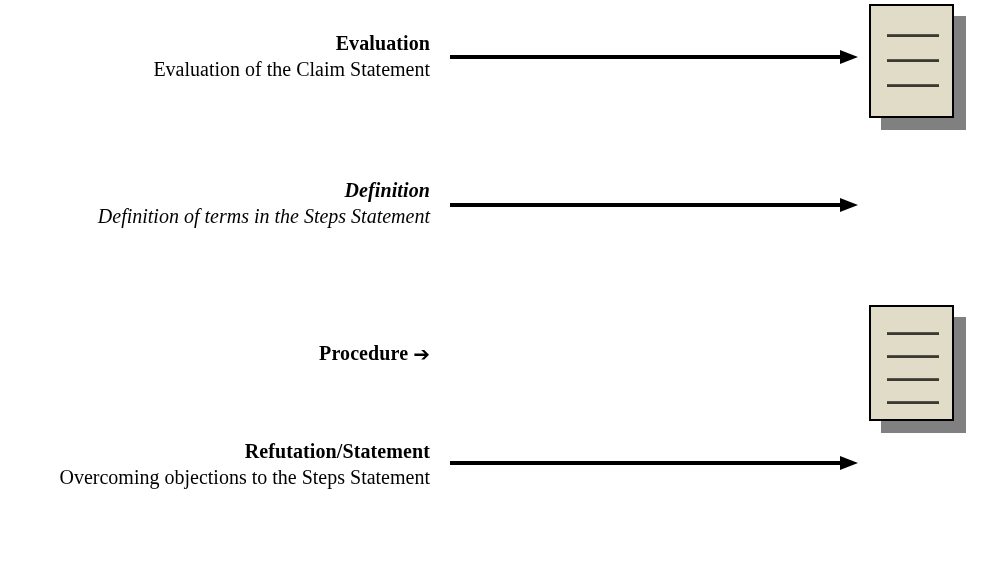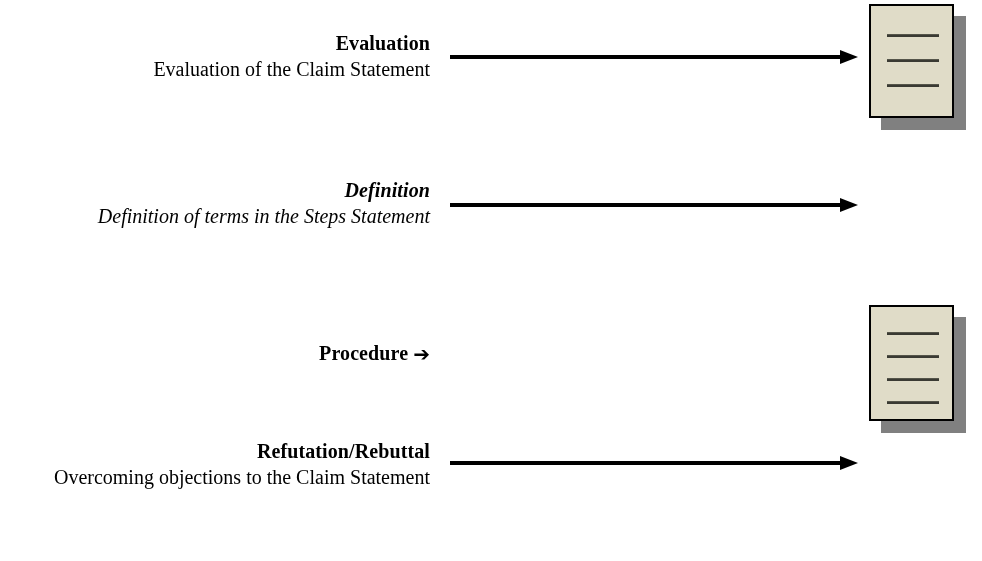--- a/index.html
+++ b/index.html
@@ -162,22 +162,22 @@
 
   <div class="label-block">
     <span class="label-title"><span>Procedure</span><span class="inline-arrow-glyph">➔</span></span>
   </div>
 
 </div>
 
 <div class="row" id="row-3">
 
   <div class="label-block">
-    <span class="label-title"><span>Refutation/Rebuttal</span></span>
-    <span class="label-desc">Overcoming objections to the Claim Statement</span>
+    <span class="label-title"><span>Refutation/Statement</span></span>
+    <span class="label-desc">Overcoming objections to the Steps Statement</span>
   </div>
 
   <div class="connector" id="arrow-3">
     <svg width="410" height="16" viewBox="0 0 410 16" aria-hidden="true">
       <line x1="0" y1="8" x2="392" y2="8" stroke="#000000" stroke-width="4"></line>
       <polygon points="390,1 408,8 390,15" fill="#000000"></polygon>
     </svg>
   </div>
 
 </div>

